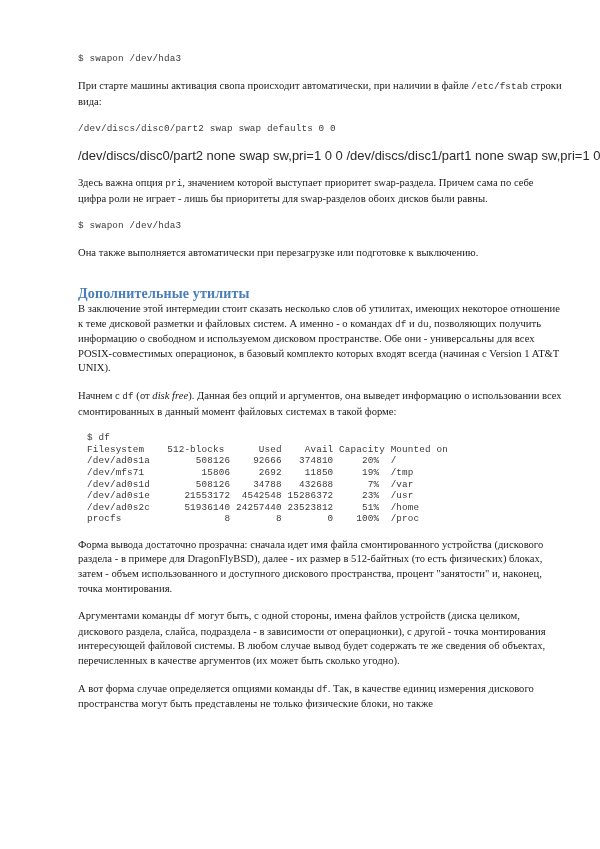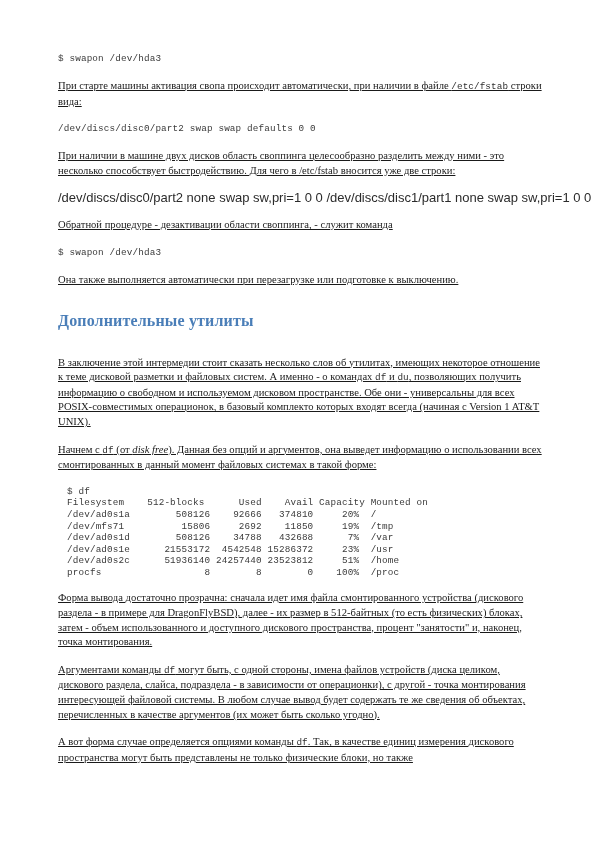--- a/index.html
+++ b/index.html
@@ -14,33 +14,32 @@
     overflow: hidden;
     font-family: "Liberation Serif", "DejaVu Serif", serif;
     color: #1a1a1a;
   }
   .page {
     position: relative;
     width: 600px;
     height: 849px;
     background: #ffffff;
     box-sizing: border-box;
-    padding: 52px 56px 0 58px;
+    padding: 52px 56px 0 78px;
   }
   .doc-body {
     width: 486px;
   }
   p.para {
     margin: 0 0 13px 0;
     font-size: 10.6px;
     line-height: 14.6px;
     text-align: left;
     color: #1a1a1a;
     font-family: "Liberation Serif", "DejaVu Serif", serif;
-    text-decoration: underline;
   }
   .spacer-sm { height: 7px; }
 
   code, .mono {
     font-family: "Liberation Mono", "DejaVu Sans Mono", monospace;
     font-size: 9.3px;
     color: #2e2e2e;
     letter-spacing: 0.1px;
   }
   .code-line {
@@ -64,50 +63,49 @@
   .sans-line {
     font-family: "Liberation Sans", "DejaVu Sans", sans-serif;
     font-size: 13px;
     line-height: 14px;
     color: #2b2b2b;
     margin: 0 0 13px 0;
     white-space: pre;
   }
   h2.section-heading {
     font-family: "Liberation Serif", "DejaVu Serif", serif;
-    font-size: 16px;
+    font-size: 14px;
     font-weight: bold;
     color: #4A7EB8;
-    margin: 4px 0 27px 0;
+    margin: 4px 0 0 0;
     line-height: 17px;
     letter-spacing: 0.15px;
   }
   em.it {
     font-style: italic;
     font-family: "Liberation Serif", "DejaVu Serif", serif;
   }
 </style>
 </head>
 <body>
 
 <div class="page">
   <div class="doc-body">
 
     <div class="code-line">$ swapon /dev/hda3</div>
 
     <p class="para"><span>При старте машины активация свопа происходит автоматически, при наличии в файле </span><code class="mono">/etc/fstab</code><span> строки вида:</span></p>
 
     <div class="code-line">/dev/discs/disc0/part2 swap swap defaults 0 0</div>
 
-    <p class="para">При наличии в машине двух дисков область своппинга целесообразно разделить между ними - это несколько способствует быстродействию. Для чего в /etc/fstab вносится уже две строки:</p>
 
     <div class="sans-line">/dev/discs/disc0/part2 none swap sw,pri=1 0 0 /dev/discs/disc1/part1 none swap sw,pri=1 0 0</div>
 
+    <p class="para"><span>Здесь важна опция </span><code class="mono">pri</code><span>, значением которой выступает приоритет swap-раздела. Причем сама по себе цифра роли не играет - лишь бы приоритеты для swap-разделов обоих дисков были равны.</span></p>
 
-    <p class="para">Обратной процедуре - дезактивации области своппинга, - служит команда</p>
 
     <div class="code-line">$ swapon /dev/hda3</div>
 
     <p class="para">Она также выполняется автоматически при перезагрузке или подготовке к выключению.</p>
 
     <div class="spacer-sm"></div>
 
     <h2 class="section-heading">Дополнительные утилиты</h2>
 
     <p class="para"><span>В заключение этой интермедии стоит сказать несколько слов об утилитах, имеющих некоторое отношение к теме дисковой разметки и файловых систем. А именно - о командах </span><code class="mono">df</code><span> и </span><code class="mono">du</code><span>, позволяющих получить информацию о свободном и используемом дисковом пространстве. Обе они - универсальны для всех POSIX-совместимых операционок, в базовый комплекто которых входят всегда (начиная с Version 1 AT&amp;T UNIX).</span></p>

